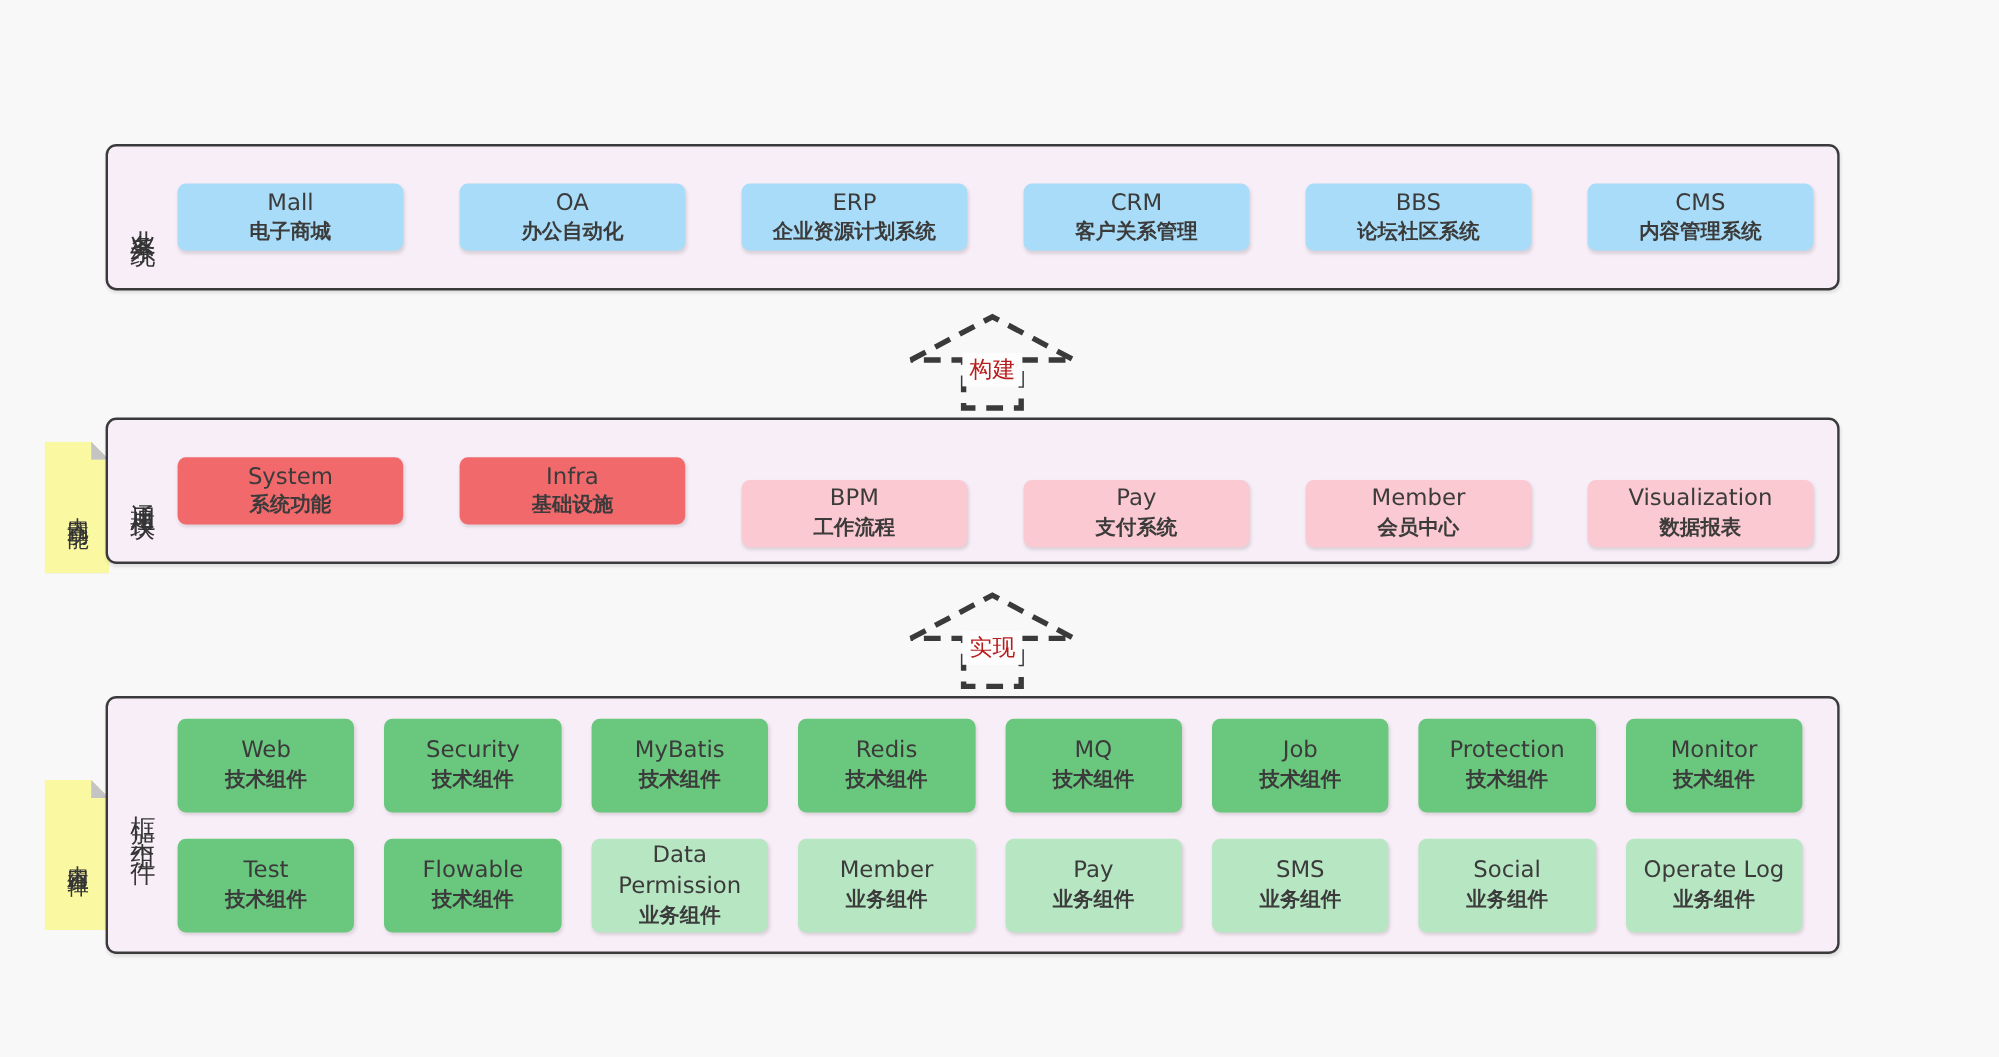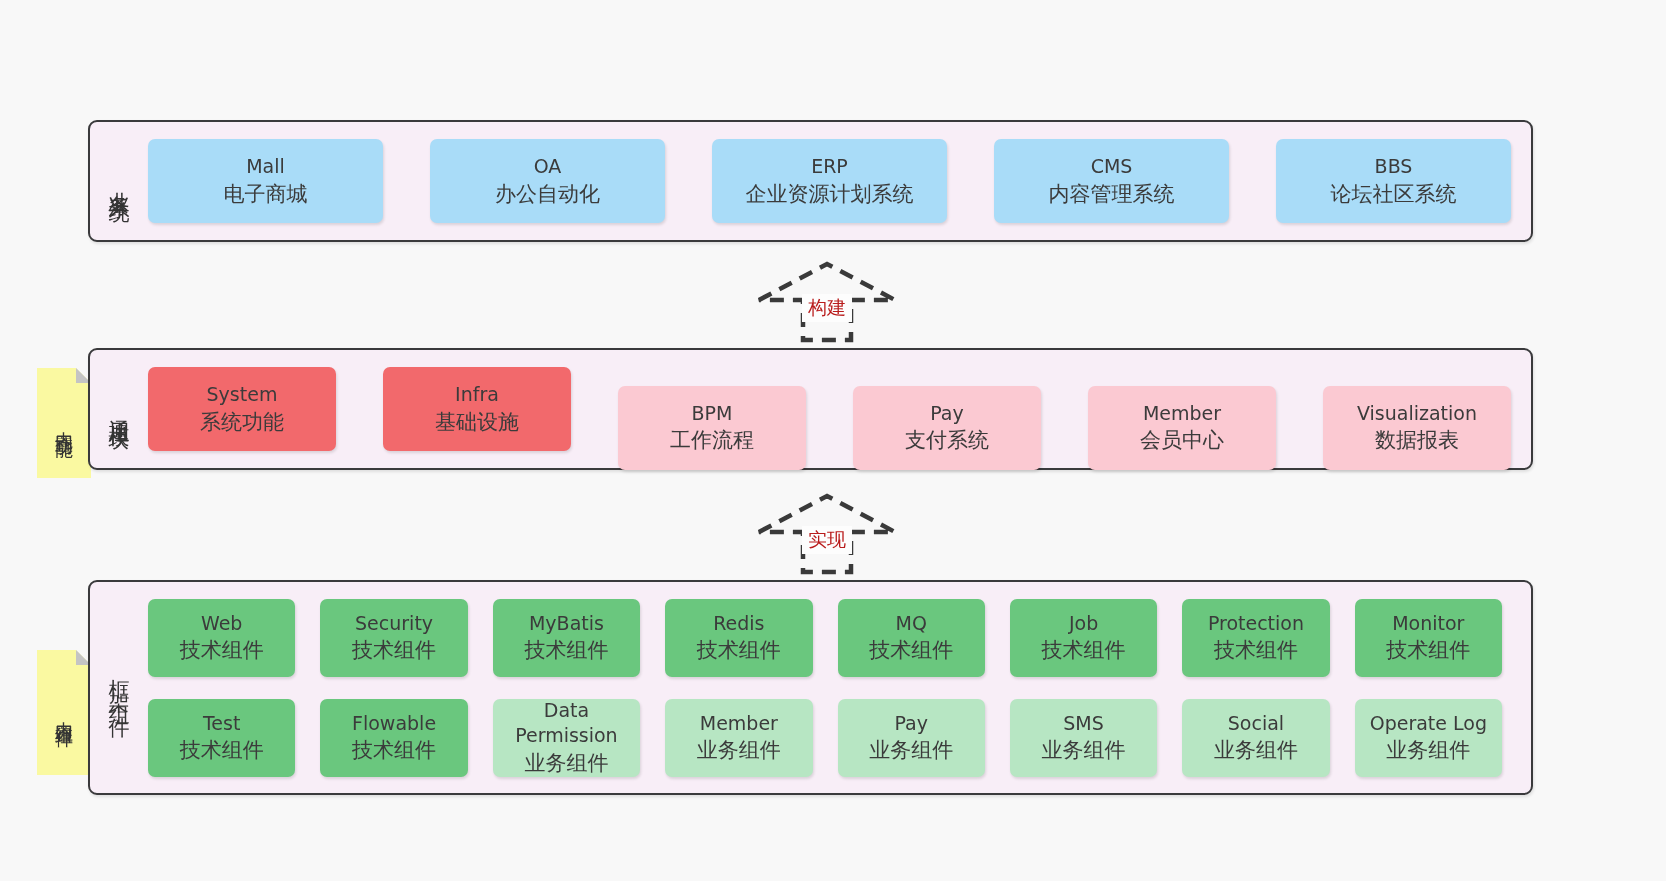--- a/index.html
+++ b/index.html
@@ -32,27 +32,27 @@
     writing-mode:vertical-rl;text-orientation:upright;
     font-size:21px;letter-spacing:3px;color:#343434;
   }
   .layer-components .layer-label{letter-spacing:13px;}
   
   .boxes{
     flex:1;display:flex;align-items:center;gap:47px;
     padding:0 20px 0 0;
   }
   .box{
-    flex:1;height:84px;border-radius:7px;
+    flex:1;height:56px;border-radius:7px;
     display:flex;flex-direction:column;align-items:center;justify-content:center;
     text-align:center;line-height:1.35;
     box-shadow:1px 2px 3px rgba(0,0,0,.12);
   }
   .box-name{font-size:19px;}
-  .box-desc{font-size:21px;}
+  .box-desc{font-size:17px;font-weight:bold;}
   .blue{background:var(--blue);}
   .red{background:var(--red);}
   .pink{background:var(--pink);margin-top:37px;}
   .green{background:var(--green);}
   .green-light{background:var(--greenLight);}
   
   .grid{
     flex:1;display:flex;flex-direction:column;justify-content:center;
     gap:22px;padding-right:29px;
   }
@@ -119,26 +119,30 @@
       </div>
       <div class="box blue">
         <div class="box-name">OA</div>
         <div class="box-desc">办公自动化</div>
       </div>
       <div class="box blue">
         <div class="box-name">ERP</div>
         <div class="box-desc">企业资源计划系统</div>
       </div>
       <div class="box blue">
+        <div class="box-name">CRM</div>
+        <div class="box-desc">客户关系管理</div>
+      </div>
+      <div class="box blue">
+        <div class="box-name">BBS</div>
+        <div class="box-desc">论坛社区系统</div>
+      </div>
+      <div class="box blue">
         <div class="box-name">CMS</div>
         <div class="box-desc">内容管理系统</div>
-      </div>
-      <div class="box blue">
-        <div class="box-name">BBS</div>
-        <div class="box-desc">论坛社区系统</div>
       </div>
     </div>
 </section>
 
 <section class="layer layer-modules">
   <div class="layer-label">通用模块</div>
   <div class="boxes">
       <div class="box red">
         <div class="box-name">System</div>
         <div class="box-desc">系统功能</div>

